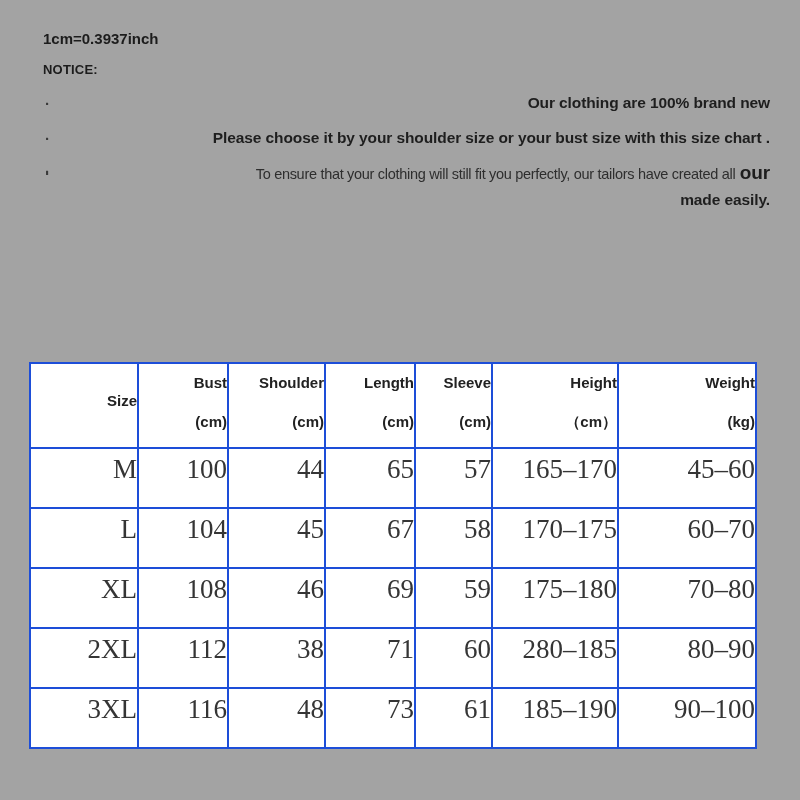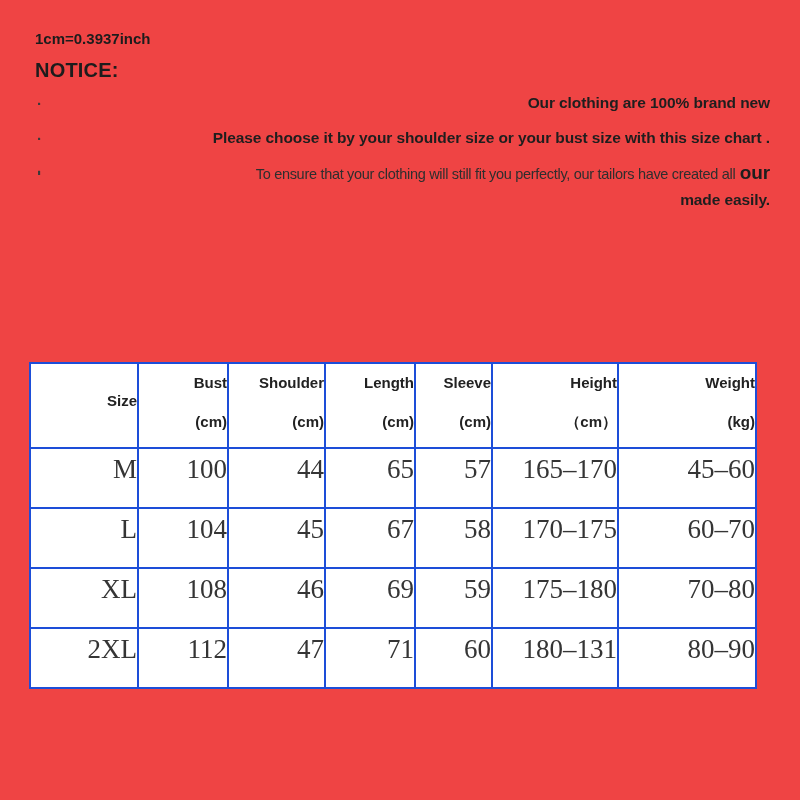--- a/index.html
+++ b/index.html
@@ -11,36 +11,37 @@
     width: 800px;
     height: 800px;
     overflow: hidden;
     font-family: "Liberation Sans", sans-serif;
     color: #1c1c1c;
     position: relative;
   }
   .page {
     position: absolute;
     inset: 0;
-    background: #ef4444;
+    background: #a3a3a3;
+    padding-left: 8px;
   }
 
   
   .intro {
     padding: 28px 30px 0 35px;
   }
   .conversion {
     margin: 0;
     font-size: 15px;
     font-weight: bold;
     line-height: 22px;
   }
   .notice {
     margin: 9px 0 0 0;
-    font-size: 20px;
+    font-size: 13px;
     font-weight: bold;
     line-height: 22px;
     letter-spacing: 0.2px;
   }
   .bullet {
     position: relative;
     margin-top: 9px;
   }
   .bullet .dot {
     position: absolute;
@@ -226,24 +227,33 @@
           <td>46</td>
           <td>69</td>
           <td>59</td>
           <td>175–180</td>
           <td>70–80</td>
         </tr>
 
         <tr class="data-row">
           <td>2XL</td>
           <td>112</td>
-          <td>47</td>
+          <td>38</td>
           <td>71</td>
           <td>60</td>
-          <td>180–131</td>
+          <td>280–185</td>
           <td>80–90</td>
         </tr>
 
+        <tr class="data-row">
+          <td>3XL</td>
+          <td>116</td>
+          <td>48</td>
+          <td>73</td>
+          <td>61</td>
+          <td>185–190</td>
+          <td>90–100</td>
+        </tr>
       </tbody>
     </table>
   </div>
 
 </div>
 
 </body></html>

